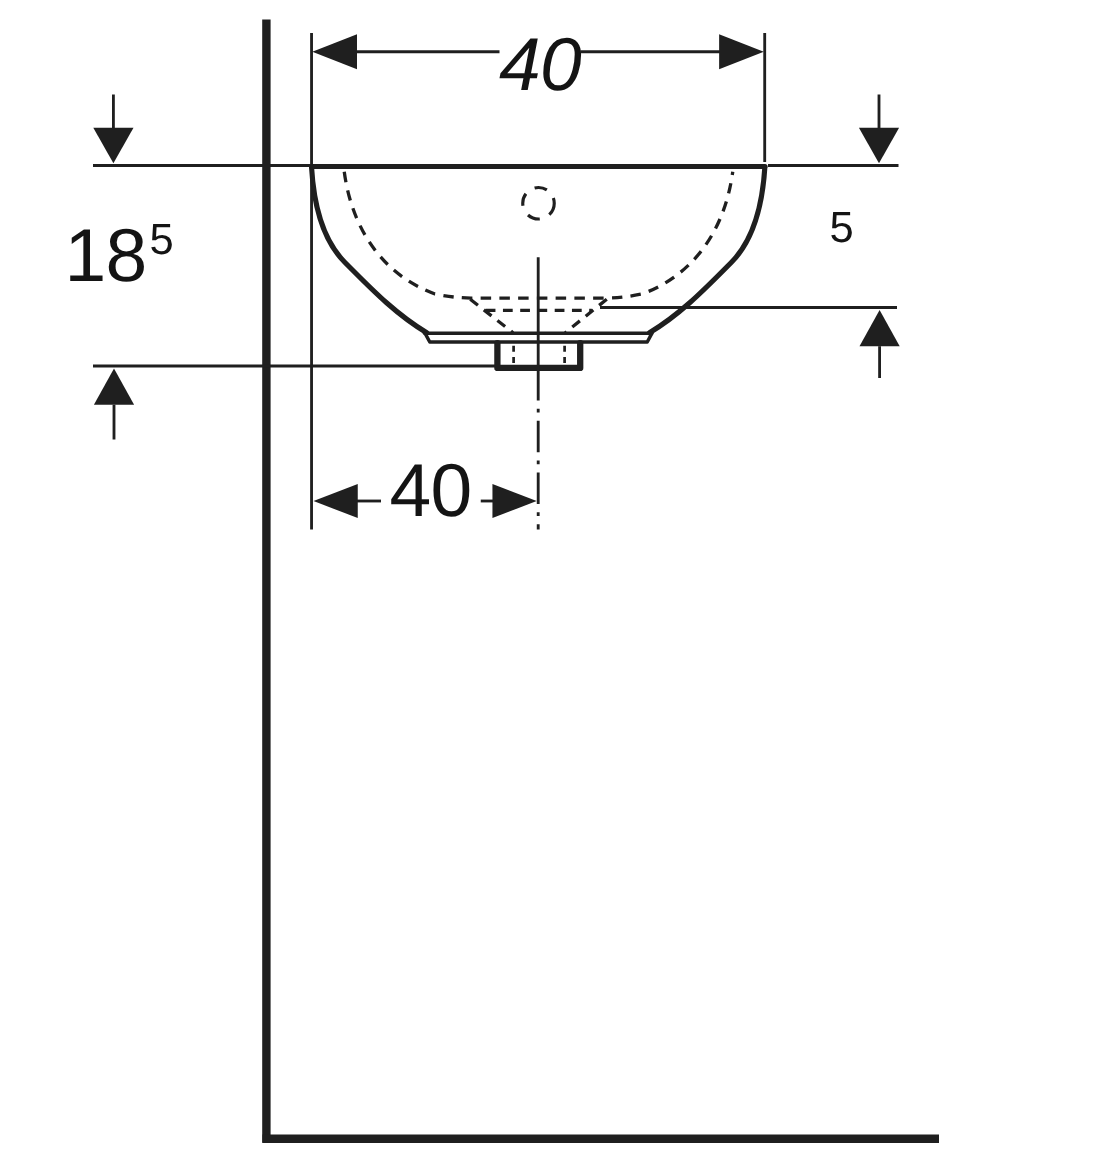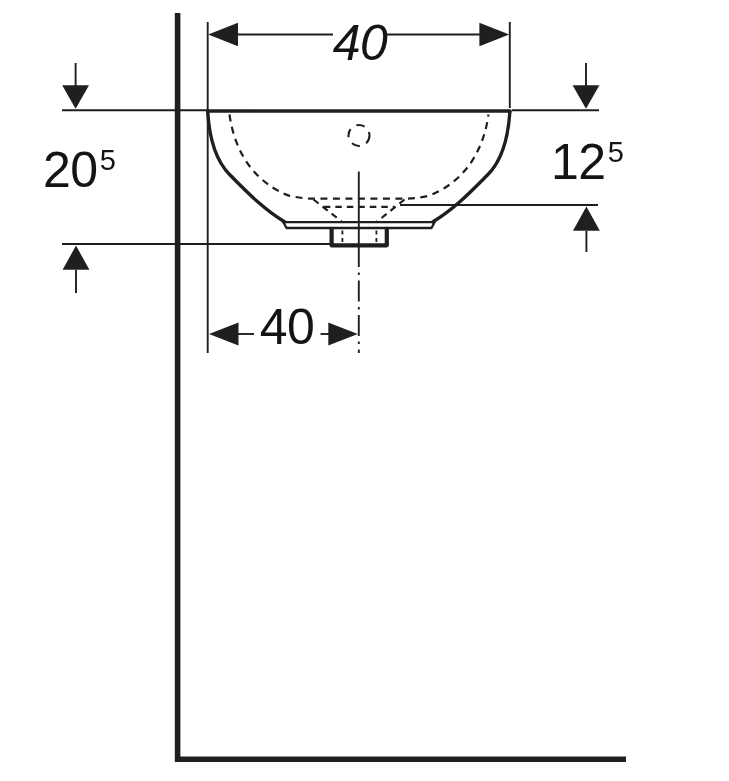--- a/index.html
+++ b/index.html
@@ -99,26 +99,25 @@
       </g>
 
     </g>
   </svg>
 
   <div class="dim-label center-x" style="left:360px;top:18px;font-style:italic;">
     <span class="num">40</span>
   </div>
 
   <div class="dim-label" style="left:43px;top:145px;">
-    <span class="num">20</span>
+    <span class="num">18</span>
     <span class="sup">5</span>
   </div>
 
   <div class="dim-label" style="left:551px;top:137px;">
-    <span class="num">12</span>
     <span class="sup">5</span>
   </div>
 
   <div class="dim-label center-x" style="left:287px;top:302px;">
     <span class="num">40</span>
   </div>
 
 </div>
 
 </body></html>

